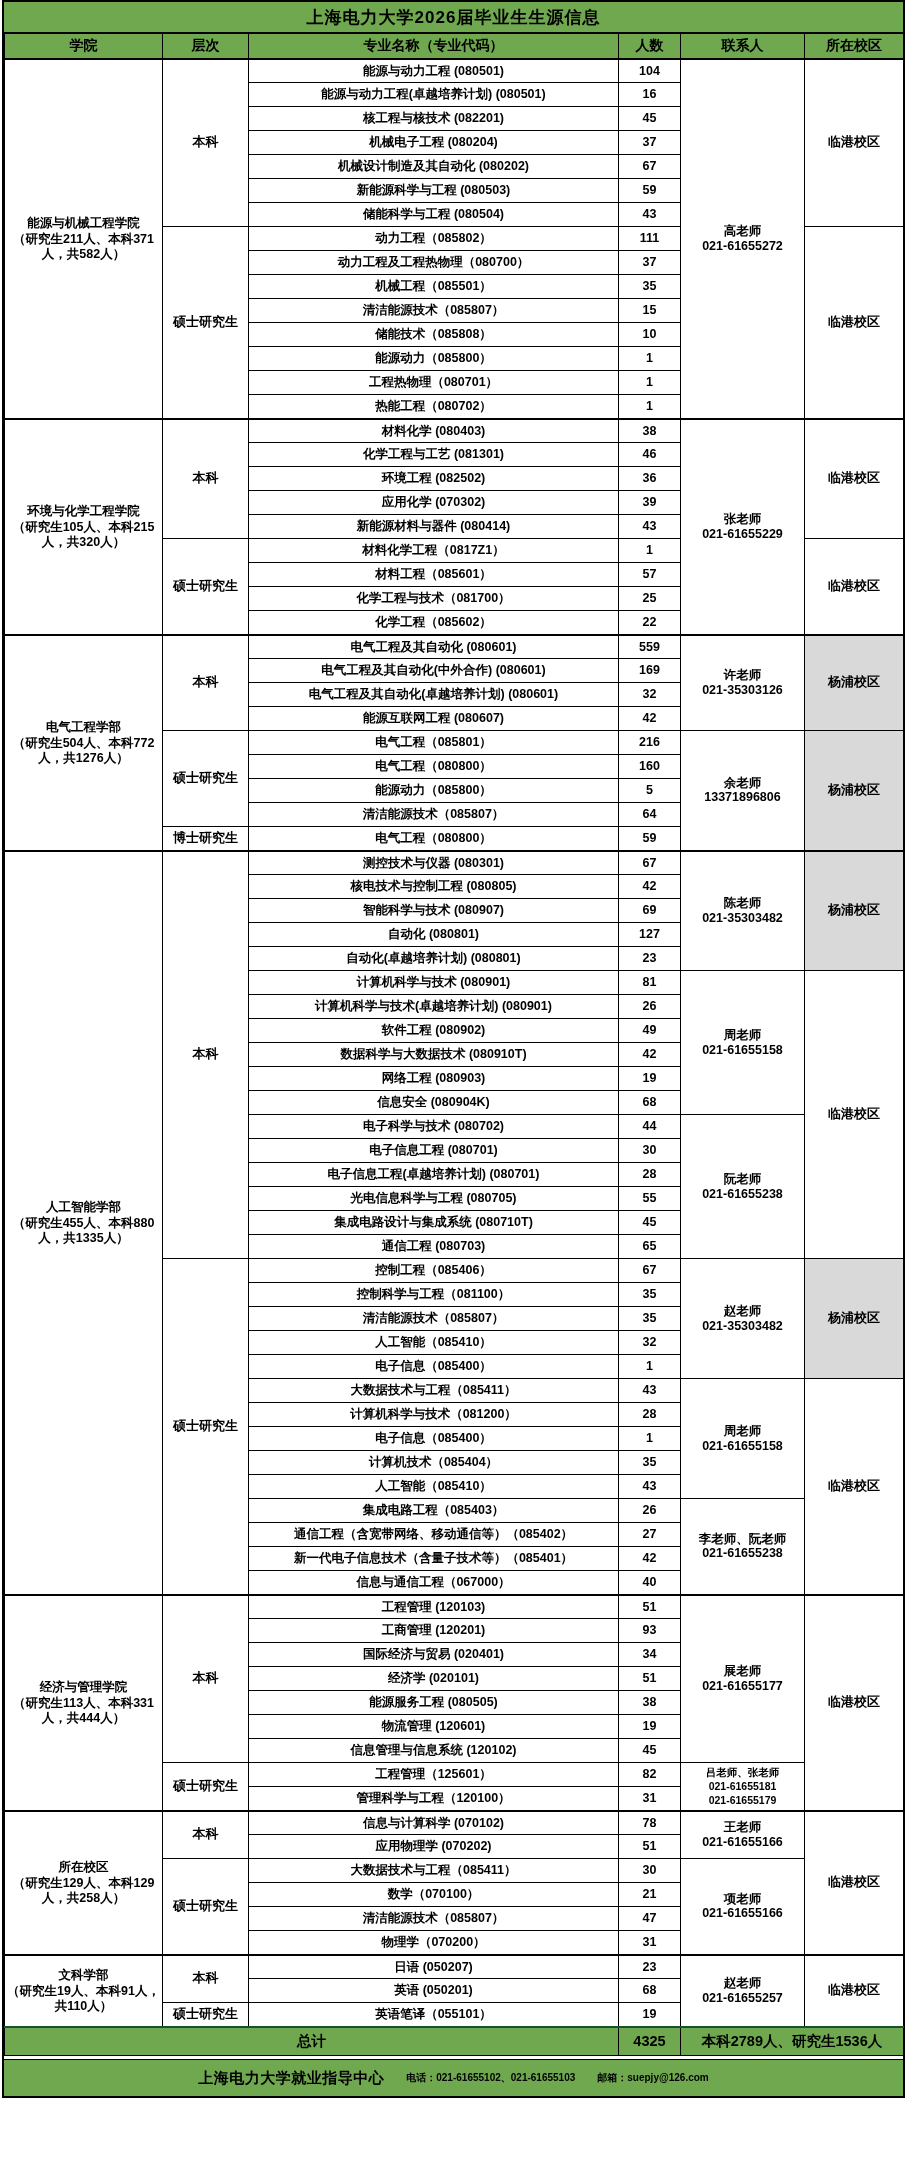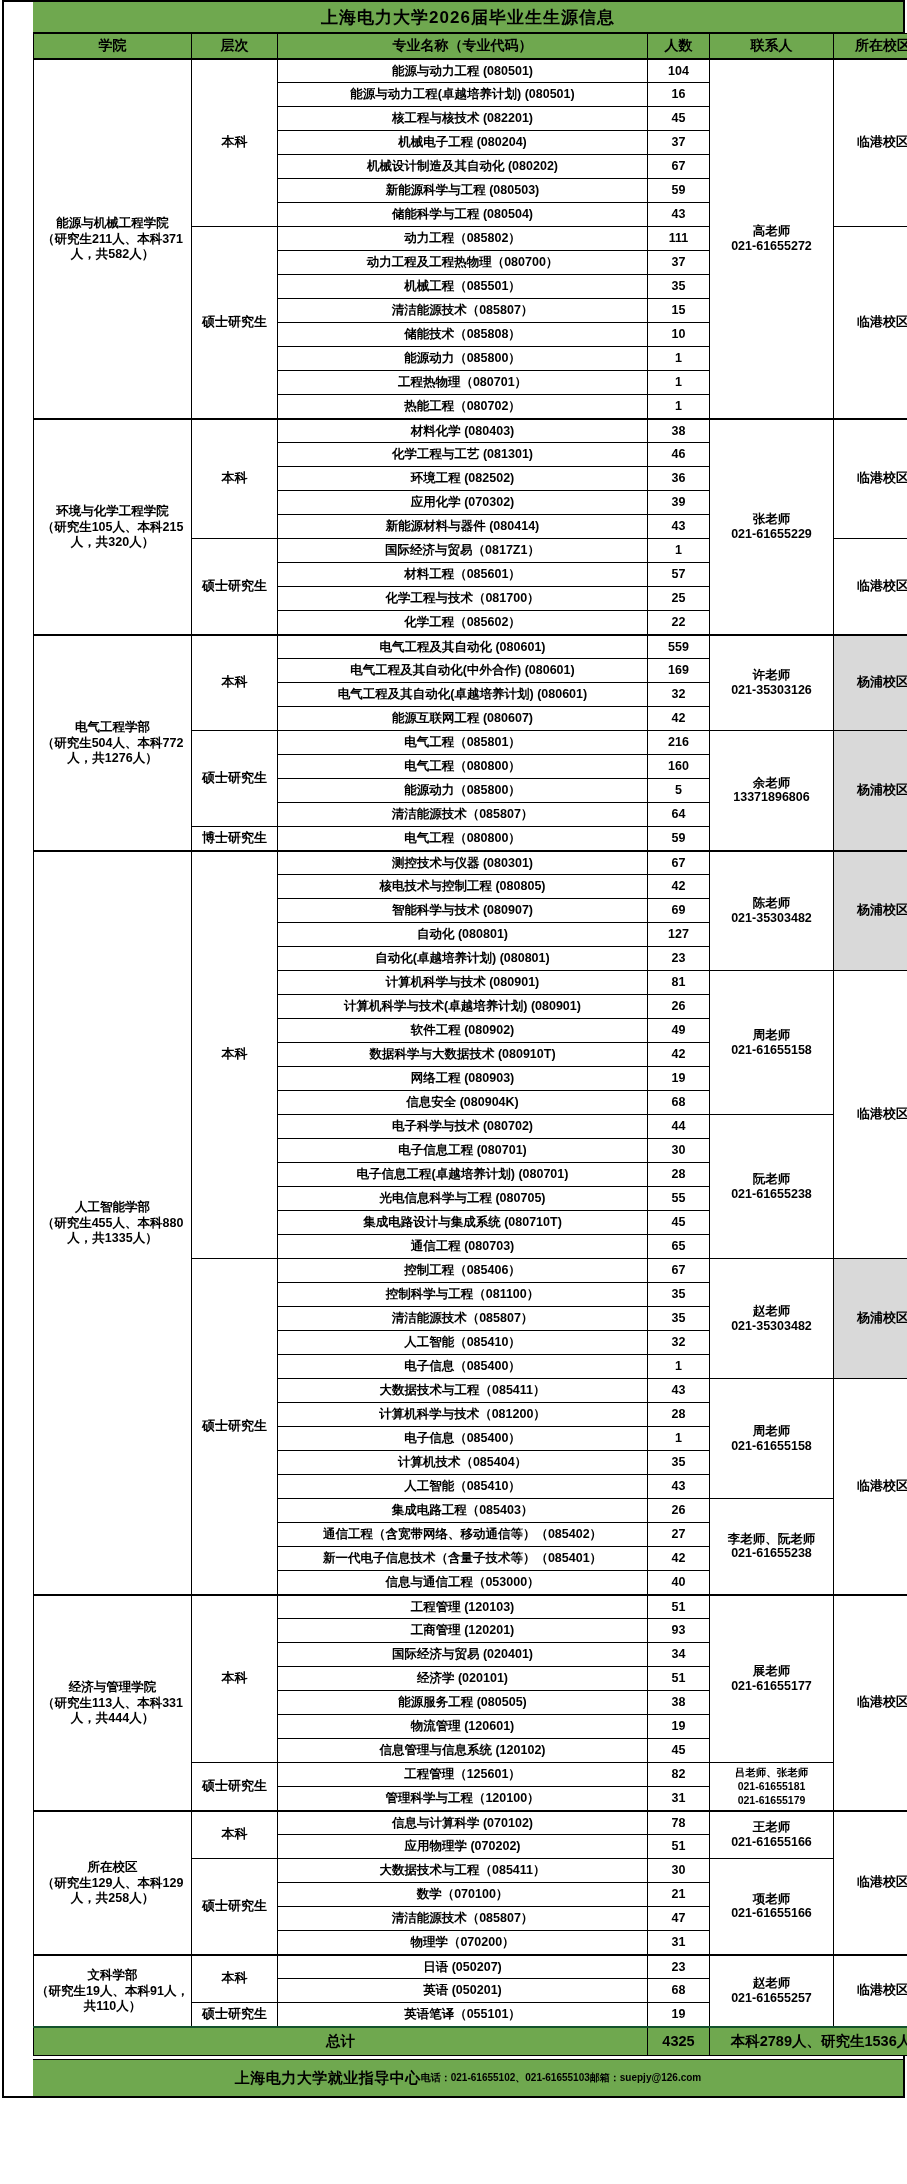--- a/index.html
+++ b/index.html
@@ -12,21 +12,20 @@
     font-family:"Liberation Sans","DejaVu Sans",sans-serif;
     font-weight:bold;
     color:#000;
     -webkit-font-smoothing:antialiased;
   }
   .sheet{
     width:903px;
     border:2px solid #000;
     box-sizing:border-box;
     margin:0 auto;
-    padding-left:29px;
   }
   .title-bar{
     background:var(--green);
     border-bottom:1px solid #000;
     height:30px;
     display:flex;align-items:center;justify-content:center;
     font-size:17px;
     letter-spacing:1px;
   }
   table{
@@ -72,20 +71,21 @@
     height:29px;
     font-size:14.5px;
     border-top:2px solid #14532d;
   }
   .footer-gap{height:3px;background:#fff;}
   .footer-bar{
     background:var(--green);
     border-top:1px solid #000;
     height:36px;
     display:flex;align-items:center;justify-content:center;
+    gap:22px;
   }
   .footer-bar .f-center{font-size:15px;letter-spacing:0.5px;}
   .footer-bar .f-phone,.footer-bar .f-email{font-size:10px;}
 </style>
 </head>
 <body>
 
 <div class="sheet">
   <div class="title-bar">上海电力大学2026届毕业生生源信息</div>
   <table>
@@ -205,21 +205,21 @@
         <tr>
           <td class="major-cell">应用化学 (070302)</td>
           <td class="count-cell">39</td>
         </tr>
         <tr>
           <td class="major-cell">新能源材料与器件 (080414)</td>
           <td class="count-cell">43</td>
         </tr>
         <tr>
           <td class="level-cell" rowspan="4">硕士研究生</td>
-          <td class="major-cell">国际经济与贸易（0817Z1）</td>
+          <td class="major-cell">材料化学工程（0817Z1）</td>
           <td class="count-cell">1</td>
           <td class="campus-cell" rowspan="4">临港校区</td>
         </tr>
         <tr>
           <td class="major-cell">材料工程（085601）</td>
           <td class="count-cell">57</td>
         </tr>
         <tr>
           <td class="major-cell">化学工程与技术（081700）</td>
           <td class="count-cell">25</td>
@@ -429,21 +429,21 @@
         </tr>
         <tr>
           <td class="major-cell">通信工程（含宽带网络、移动通信等）（085402）</td>
           <td class="count-cell">27</td>
         </tr>
         <tr>
           <td class="major-cell">新一代电子信息技术（含量子技术等）（085401）</td>
           <td class="count-cell">42</td>
         </tr>
         <tr>
-          <td class="major-cell">信息与通信工程（053000）</td>
+          <td class="major-cell">信息与通信工程（067000）</td>
           <td class="count-cell">40</td>
         </tr>
         <tr class="college-start">
           <td class="college-cell" rowspan="9">
             <div>经济与管理学院</div>
             <div class="college-detail">（研究生113人、本科331人，共444人）</div>
           </td>
           <td class="level-cell" rowspan="7">本科</td>
           <td class="major-cell">工程管理 (120103)</td>
           <td class="count-cell">51</td>

